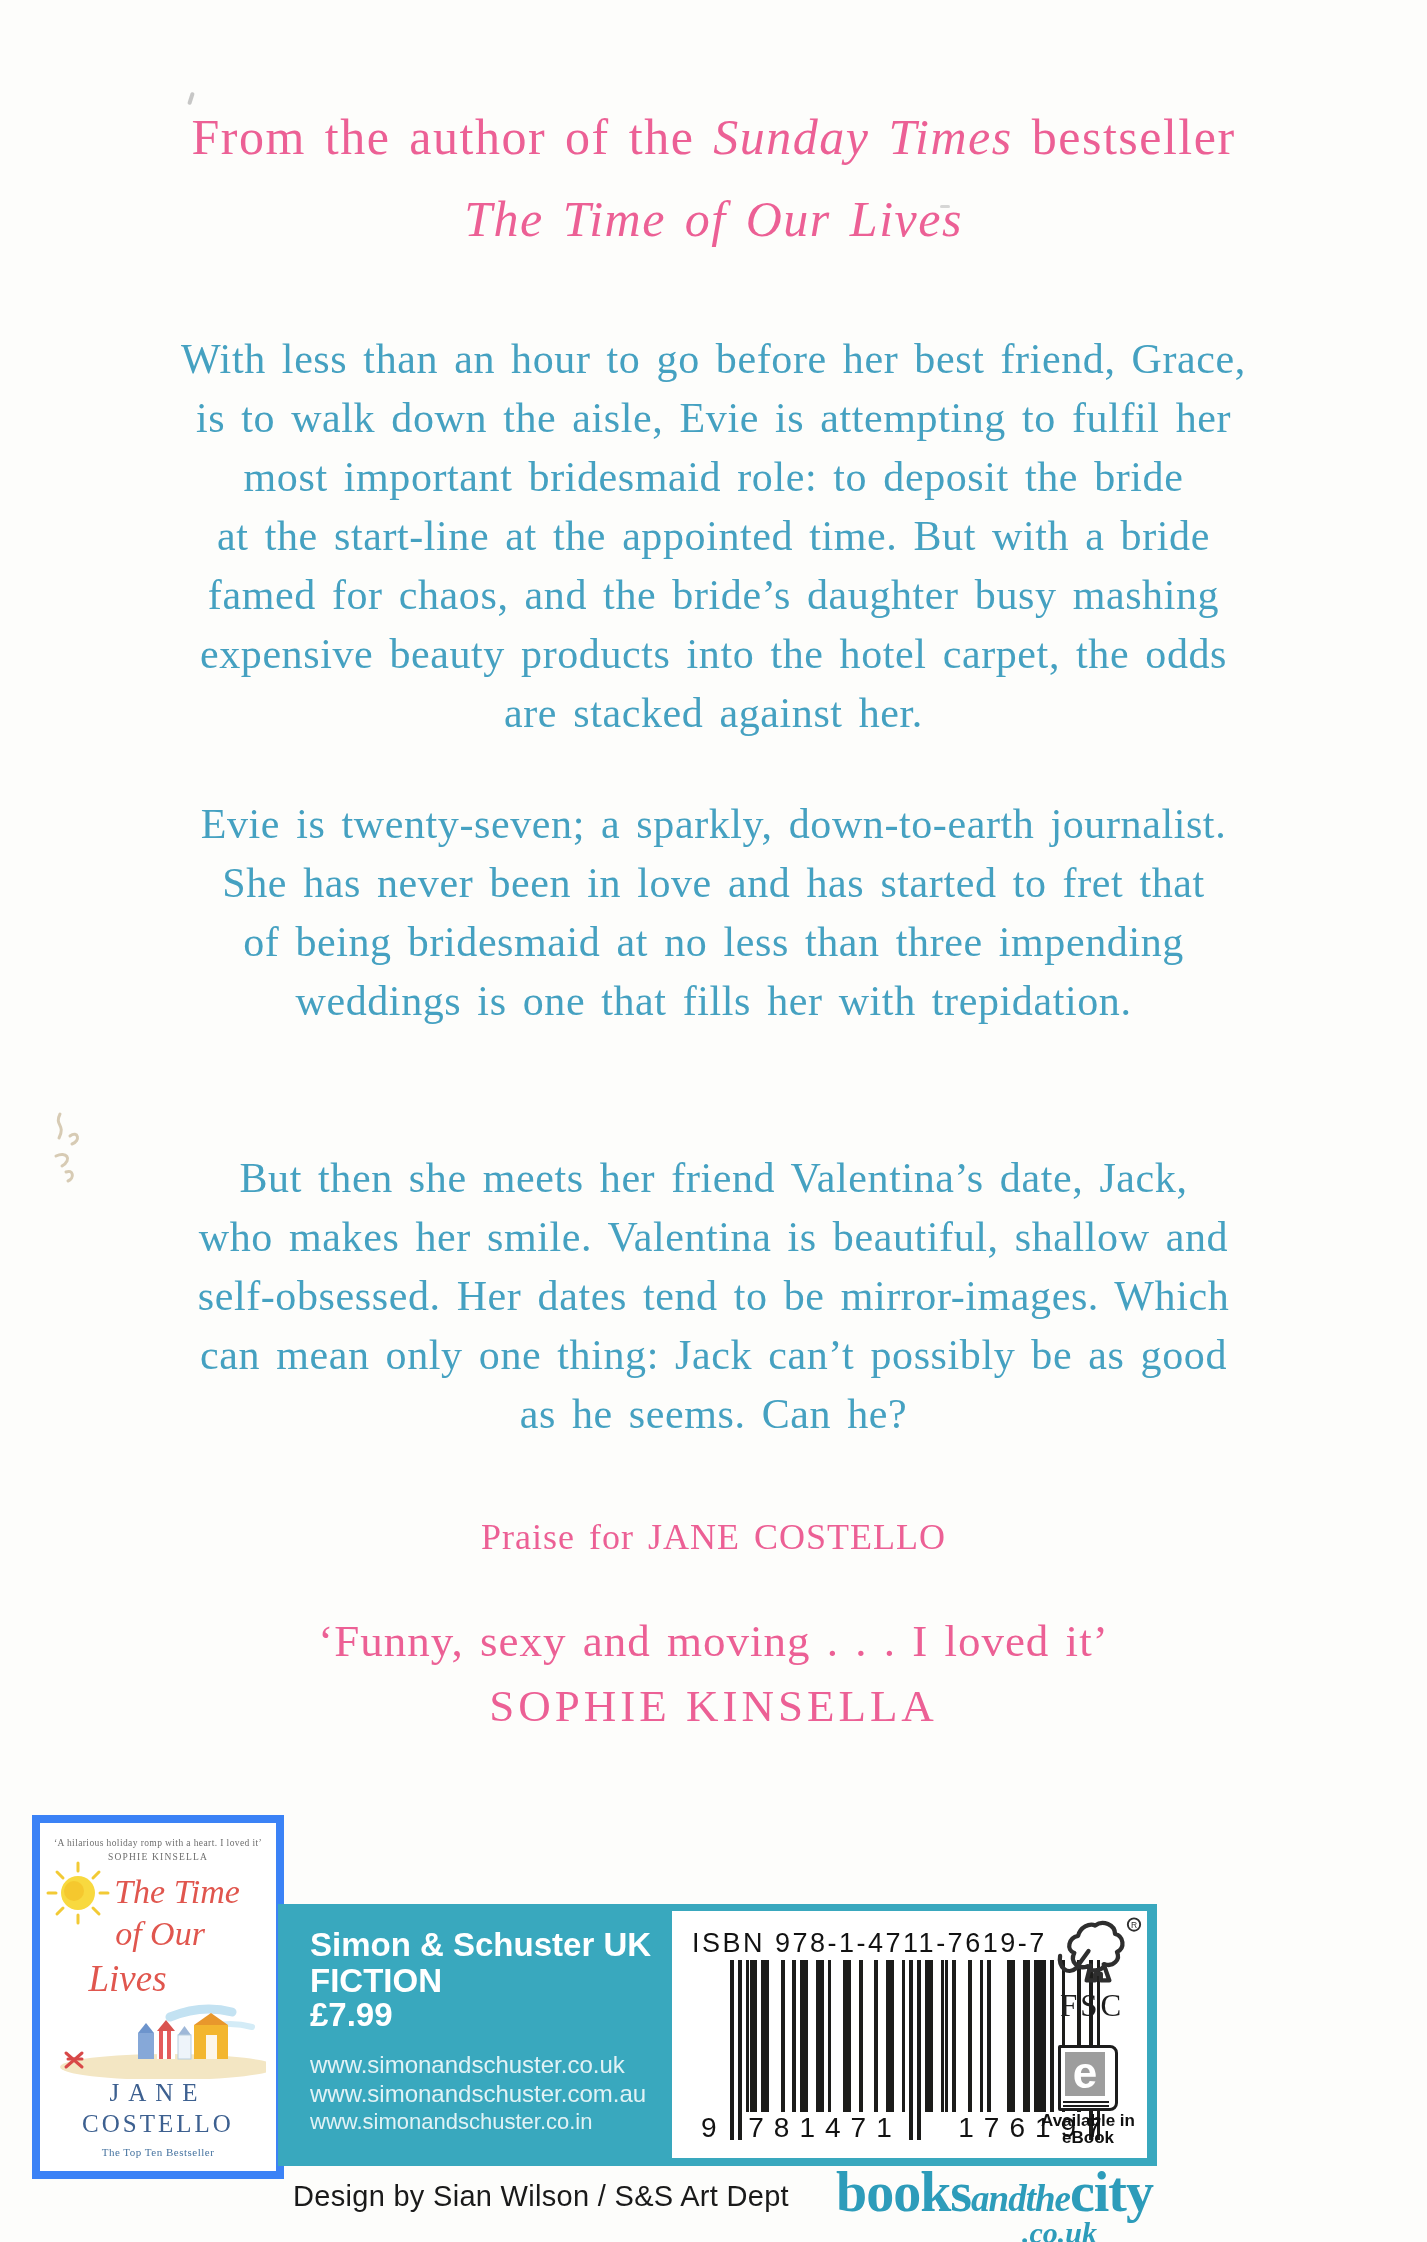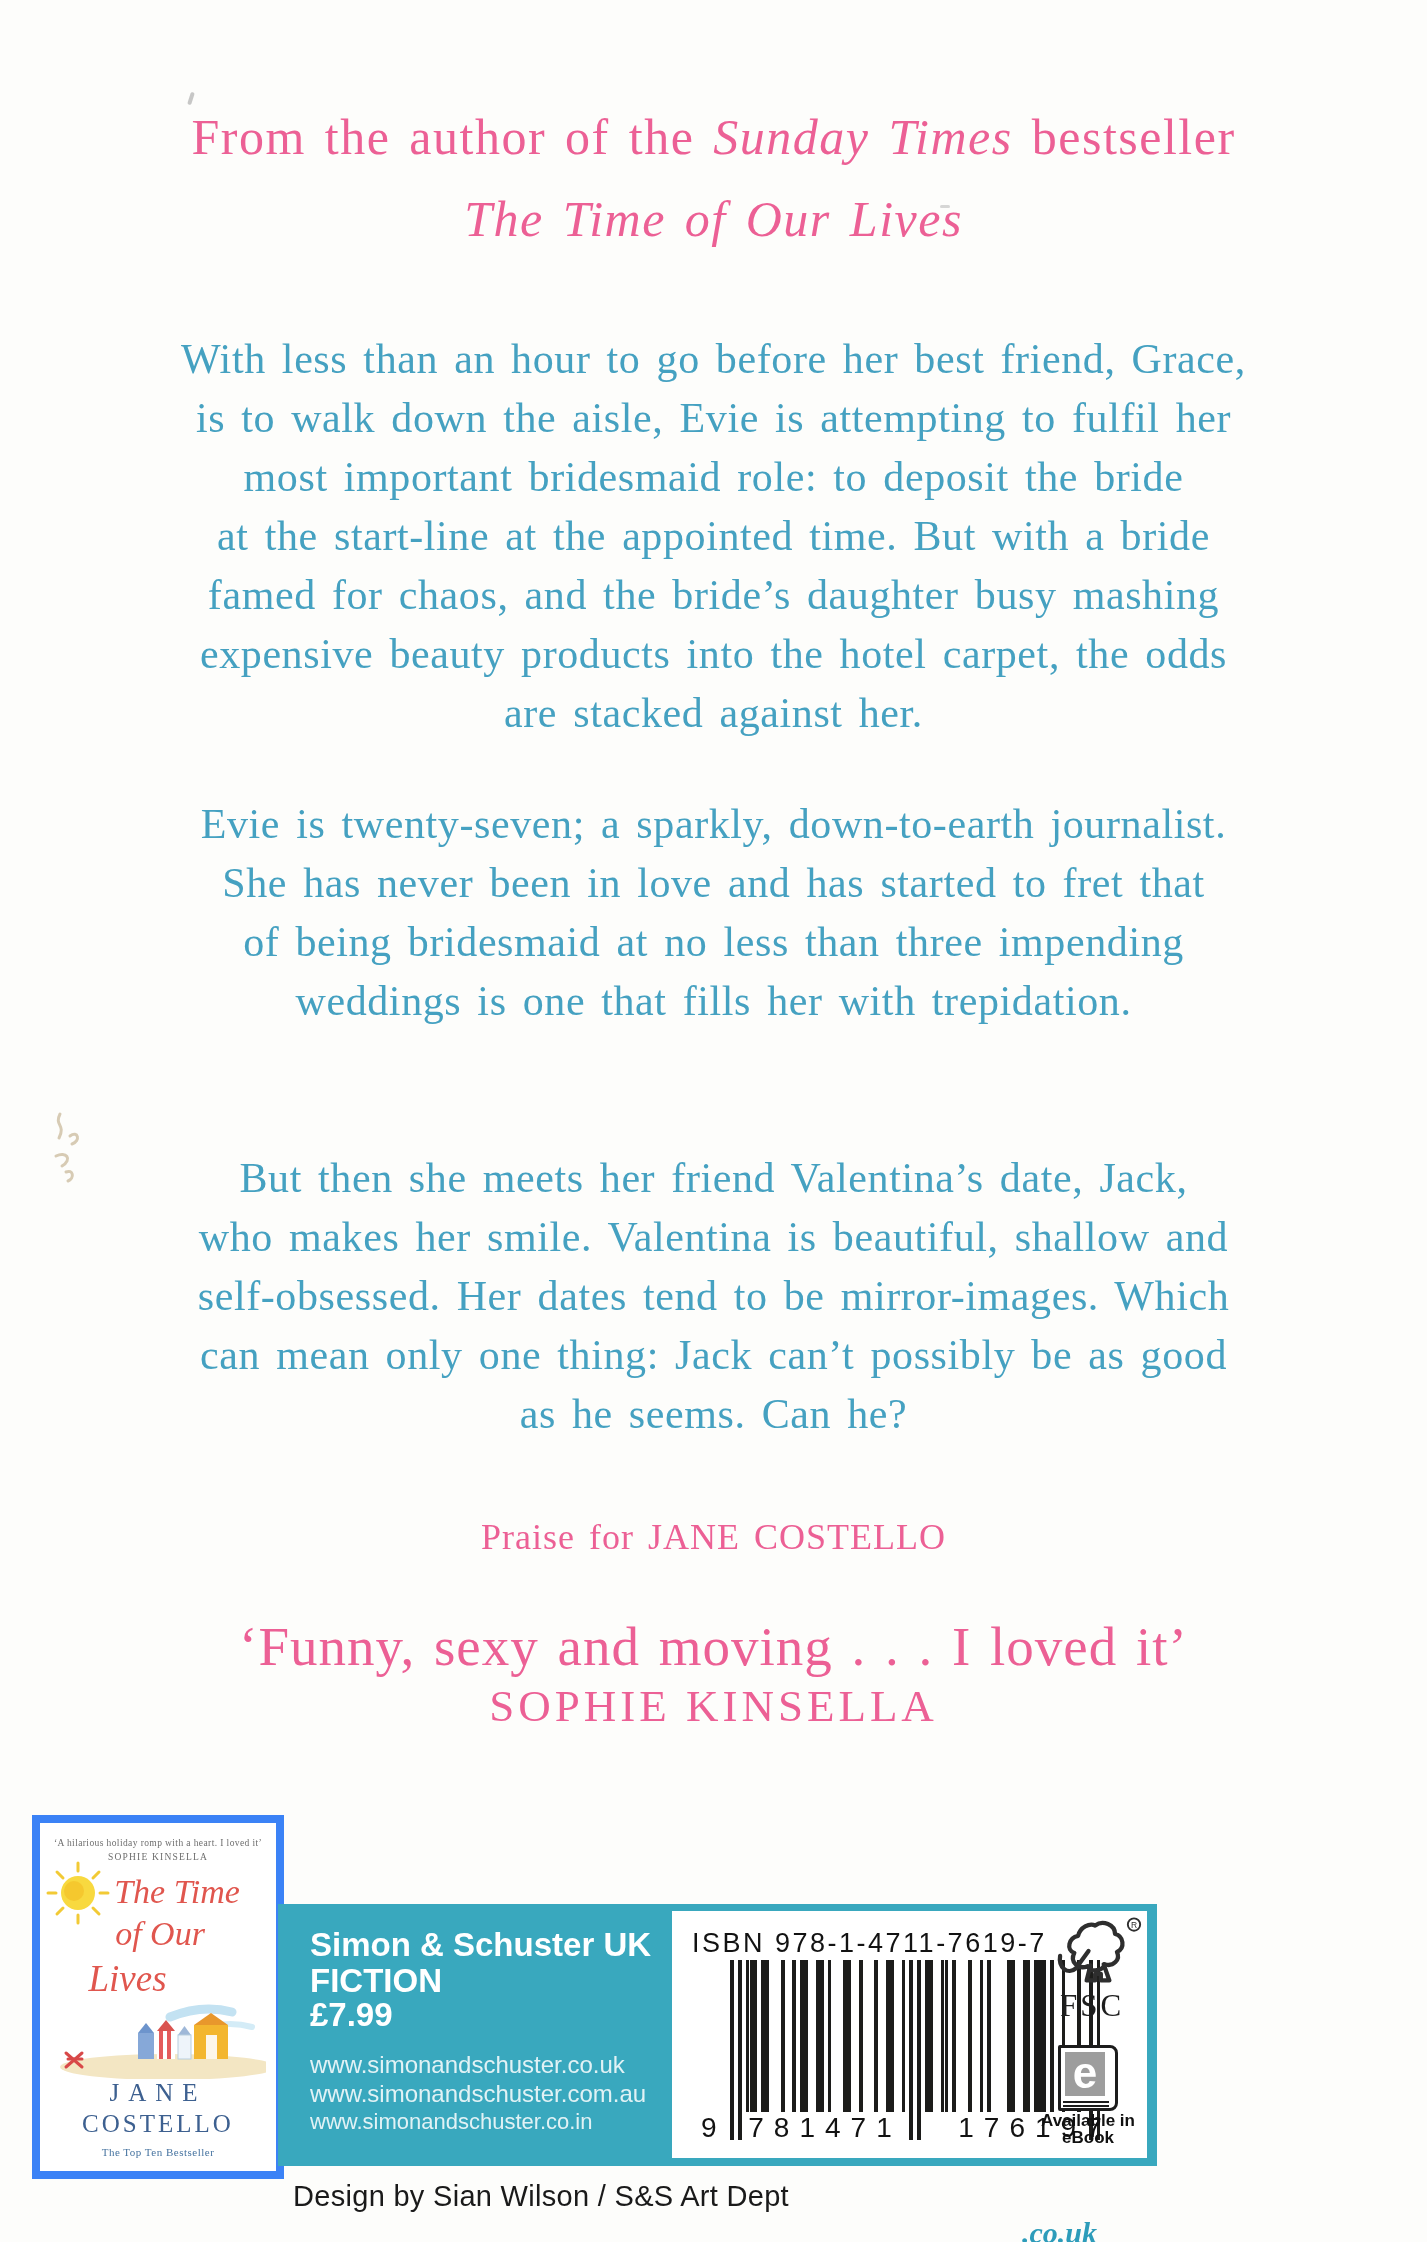--- a/index.html
+++ b/index.html
@@ -14,21 +14,21 @@
 
   
   .syn{color:#45a1c1;font-size:42px;line-height:59px;letter-spacing:0.6px;word-spacing:5px;}
   .para1{top:330px;}
   .para2{top:795px;}
   .para3{top:1149px;}
   .tline{white-space:nowrap;}
 
   
   .praise-h{top:1516px;color:#ec6095;font-size:36px;letter-spacing:1px;word-spacing:4px;}
-  .praise-q{top:1615px;color:#ec6095;font-size:55px;letter-spacing:1px;word-spacing:4px;}
+  .praise-q{top:1615px;color:#ec6095;font-size:45px;letter-spacing:1px;word-spacing:4px;}
   .praise-a{top:1680px;color:#ec6095;font-size:45px;letter-spacing:4px;}
 
   
   .thumb{left:32px;top:1815px;width:236px;height:348px;background:#ffffff;border:8px solid #3b82f6;}
   .thumb .tq1{top:15px;left:0;width:236px;text-align:center;font-size:9.5px;color:#6d6d6d;letter-spacing:0.4px;}
   .thumb .tq2{top:29px;left:0;width:236px;text-align:center;font-size:9.5px;color:#6d6d6d;letter-spacing:1.2px;}
   .thumb .t1{top:50px;left:42px;width:190px;text-align:center;font-size:34px;font-style:italic;color:#e0564e;}
   .thumb .t2{top:92px;left:20px;width:200px;text-align:center;font-size:34px;font-style:italic;color:#e0564e;}
   .thumb .t3{top:134px;left:0px;width:175px;text-align:center;font-size:37px;font-style:italic;color:#e0564e;}
   .thumb .jane{top:256px;left:0;width:236px;text-align:center;font-size:25px;letter-spacing:9px;color:#3d6090;}
@@ -254,15 +254,16 @@
       </div>
     <div class="pg pg2"></div>
       <div class="pg"></div>
   </div>
   <div class="abs eb-cap">
     <div>Available in</div>
     <div>eBook</div>
   </div>
 
   <div class="abs credits">Design by Sian Wilson / S&amp;S Art Dept</div>
+  <div class="abs batc"><span class="big">books</span><span class="sml">andthe</span><span class="big">city</span></div>
   <div class="abs couk">.co.uk</div>
 
 </div>
 
 </body></html>

